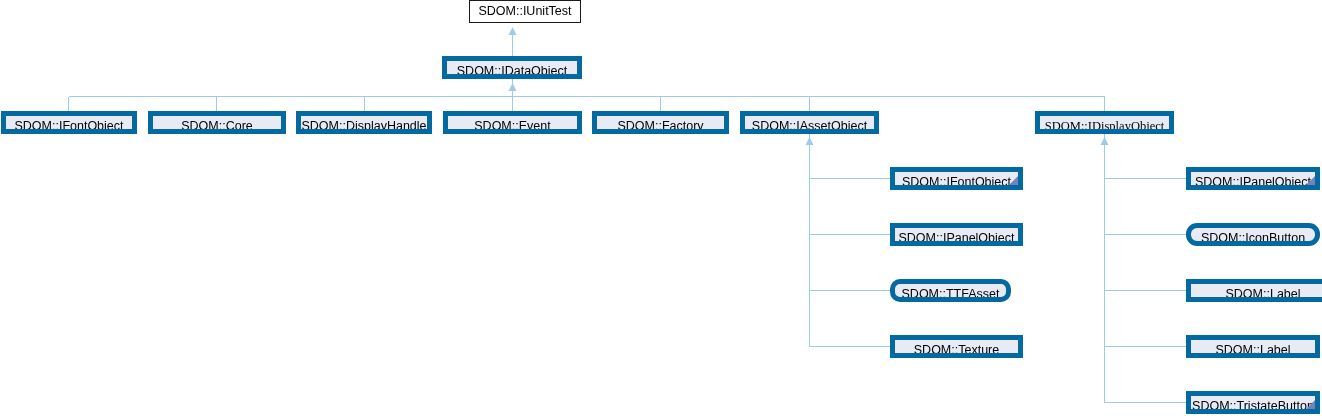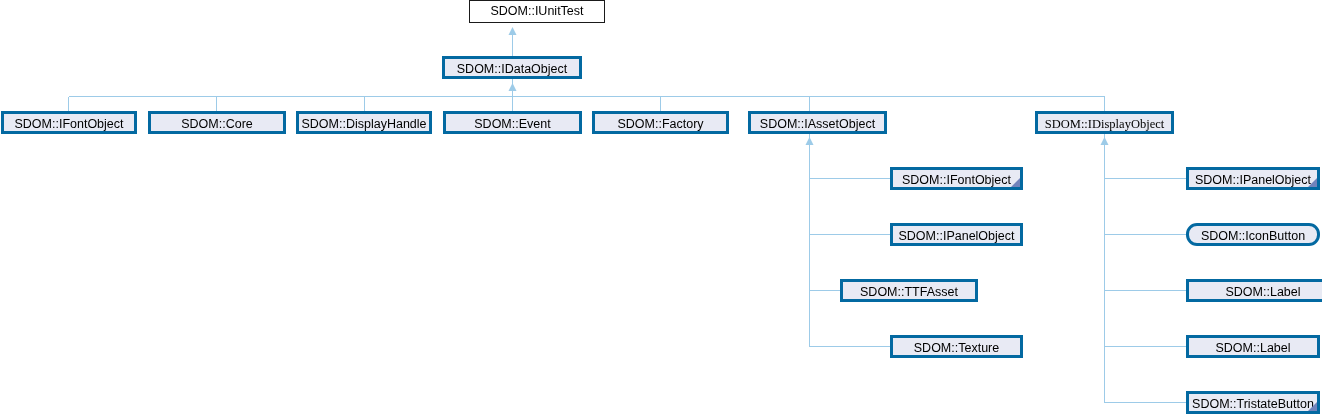--- a/index.html
+++ b/index.html
@@ -29,21 +29,21 @@
     position: absolute;
     box-sizing: border-box;
     height: 23px;
     line-height: 21px;
     text-align: center;
     font-size: 12.5px;
     color: #000000;
     white-space: nowrap;
     overflow: hidden;
     background: #e8eaf4;
-    border: 3px solid #0369a1;
+    border: 5px solid #0369a1;
   }
   .node.root {
     background: #ffffff;
     border: 1px solid #1a1a1a;
   }
   .node.folded::after {
     content: "";
     position: absolute;
     right: 0;
     bottom: 0;
@@ -88,21 +88,21 @@
       <line x1="1104.5" y1="402.5" x2="1186" y2="402.5"></line>
     </g>
     <g fill="#9dcbe8">
       <polygon points="512.5,27 508.5,35 516.5,35"></polygon>
       <polygon points="512.5,83 508.5,91 516.5,91"></polygon>
       <polygon points="809.5,137 805.5,145 813.5,145"></polygon>
       <polygon points="1104.5,137 1100.5,145 1108.5,145"></polygon>
     </g>
   </svg>
 
-  <div class="node root" style="left:469px; top:0px; width:136px;">
+  <div class="node root" style="left:469px; top:0px; width:112px;">
     <span>SDOM::IUnitTest</span>
   </div>
 
   <div class="node" style="left:442px; top:56px; width:140px;">
     <span>SDOM::IDataObject</span>
   </div>
 
   <div class="node" style="left:1px; top:111px; width:136px;">
     <span>SDOM::IFontObject</span>
   </div>
@@ -116,37 +116,37 @@
   </div>
 
   <div class="node" style="left:443px; top:111px; width:139px;">
     <span>SDOM::Event</span>
   </div>
 
   <div class="node" style="left:592px; top:111px; width:137px;">
     <span>SDOM::Factory</span>
   </div>
 
-  <div class="node" style="left:740px; top:111px; width:139px;margin-left:8px;">
+  <div class="node" style="left:740px; top:111px; width:139px;">
     <span>SDOM::IAssetObject</span>
   </div>
 
   <div class="node" style="left:1035px; top:111px; width:139px;font-family:Liberation Serif, serif;">
     <span>SDOM::IDisplayObject</span>
   </div>
 
   <div class="node folded" style="left:890px; top:167px; width:133px;">
     <span>SDOM::IFontObject</span>
   </div>
 
   <div class="node" style="left:890px; top:223px; width:133px;">
     <span>SDOM::IPanelObject</span>
   </div>
 
-  <div class="node" style="left:840px; top:279px; width:138px;">
+  <div class="node" style="left:890px; top:279px; width:121px;border-radius:10px;">
     <span>SDOM::TTFAsset</span>
   </div>
 
   <div class="node" style="left:890px; top:335px; width:133px;">
     <span>SDOM::Texture</span>
   </div>
 
   <div class="node folded" style="left:1186px; top:167px; width:134px;">
     <span>SDOM::IPanelObject</span>
   </div>

